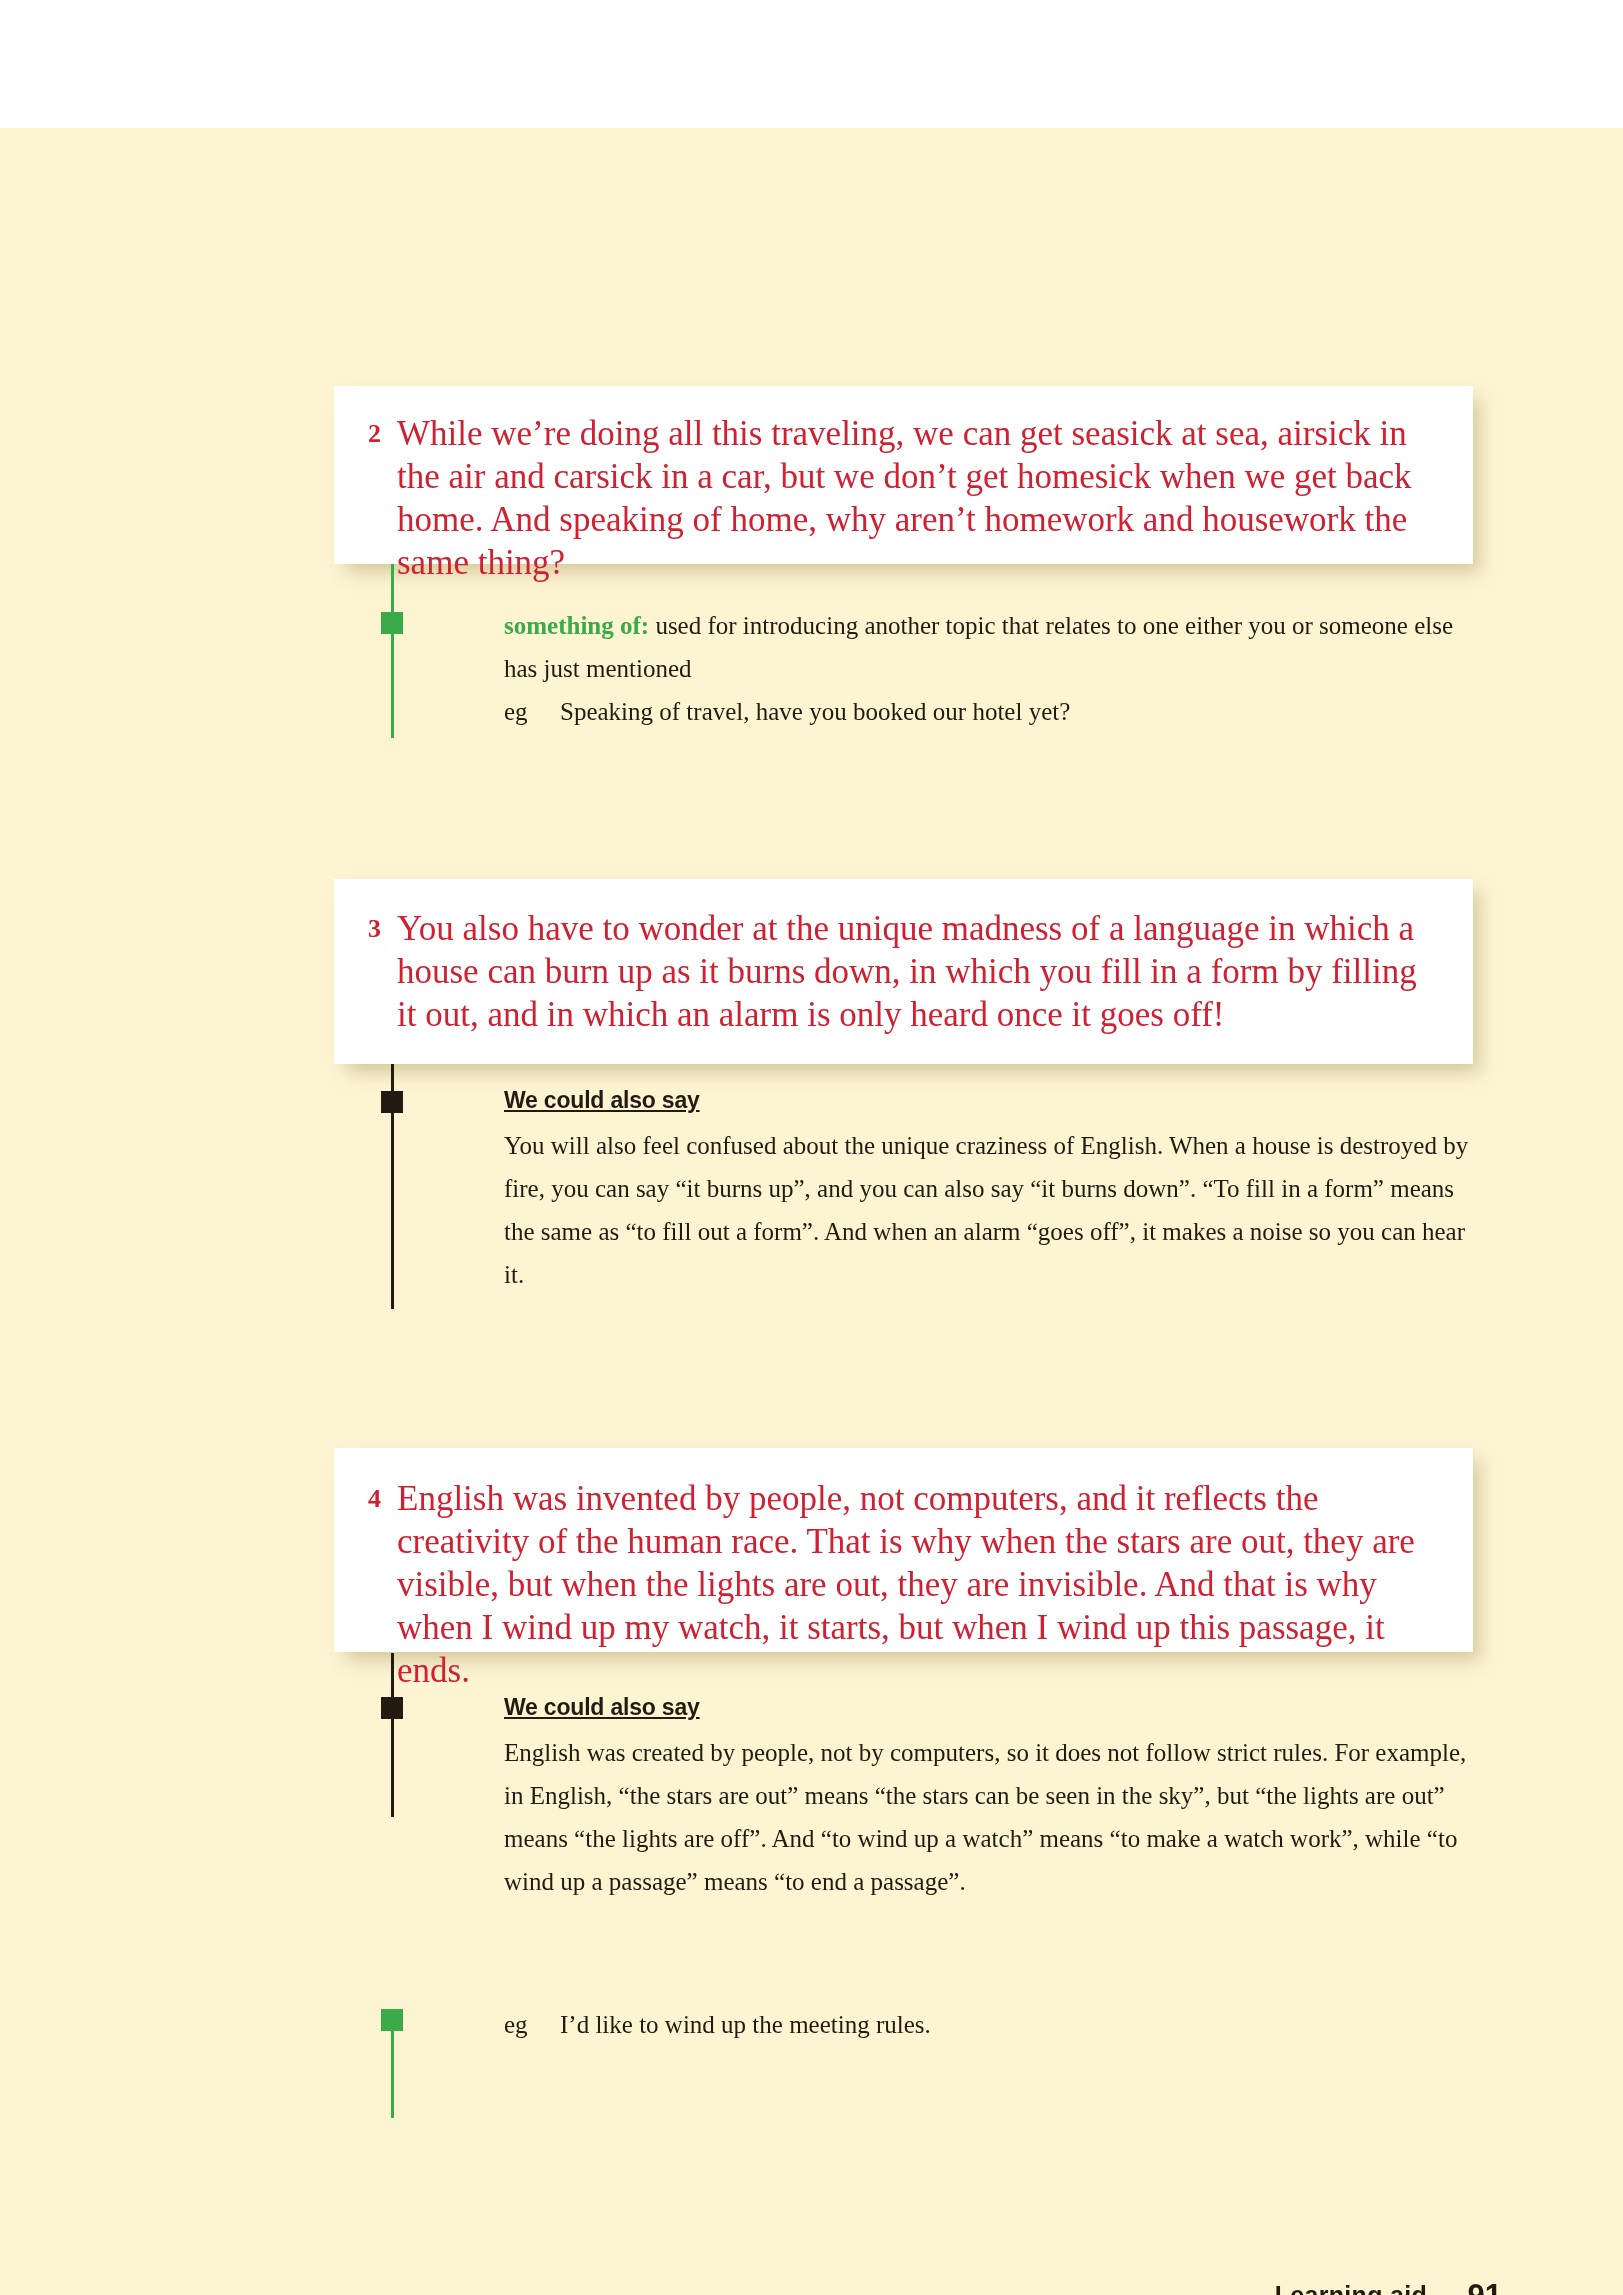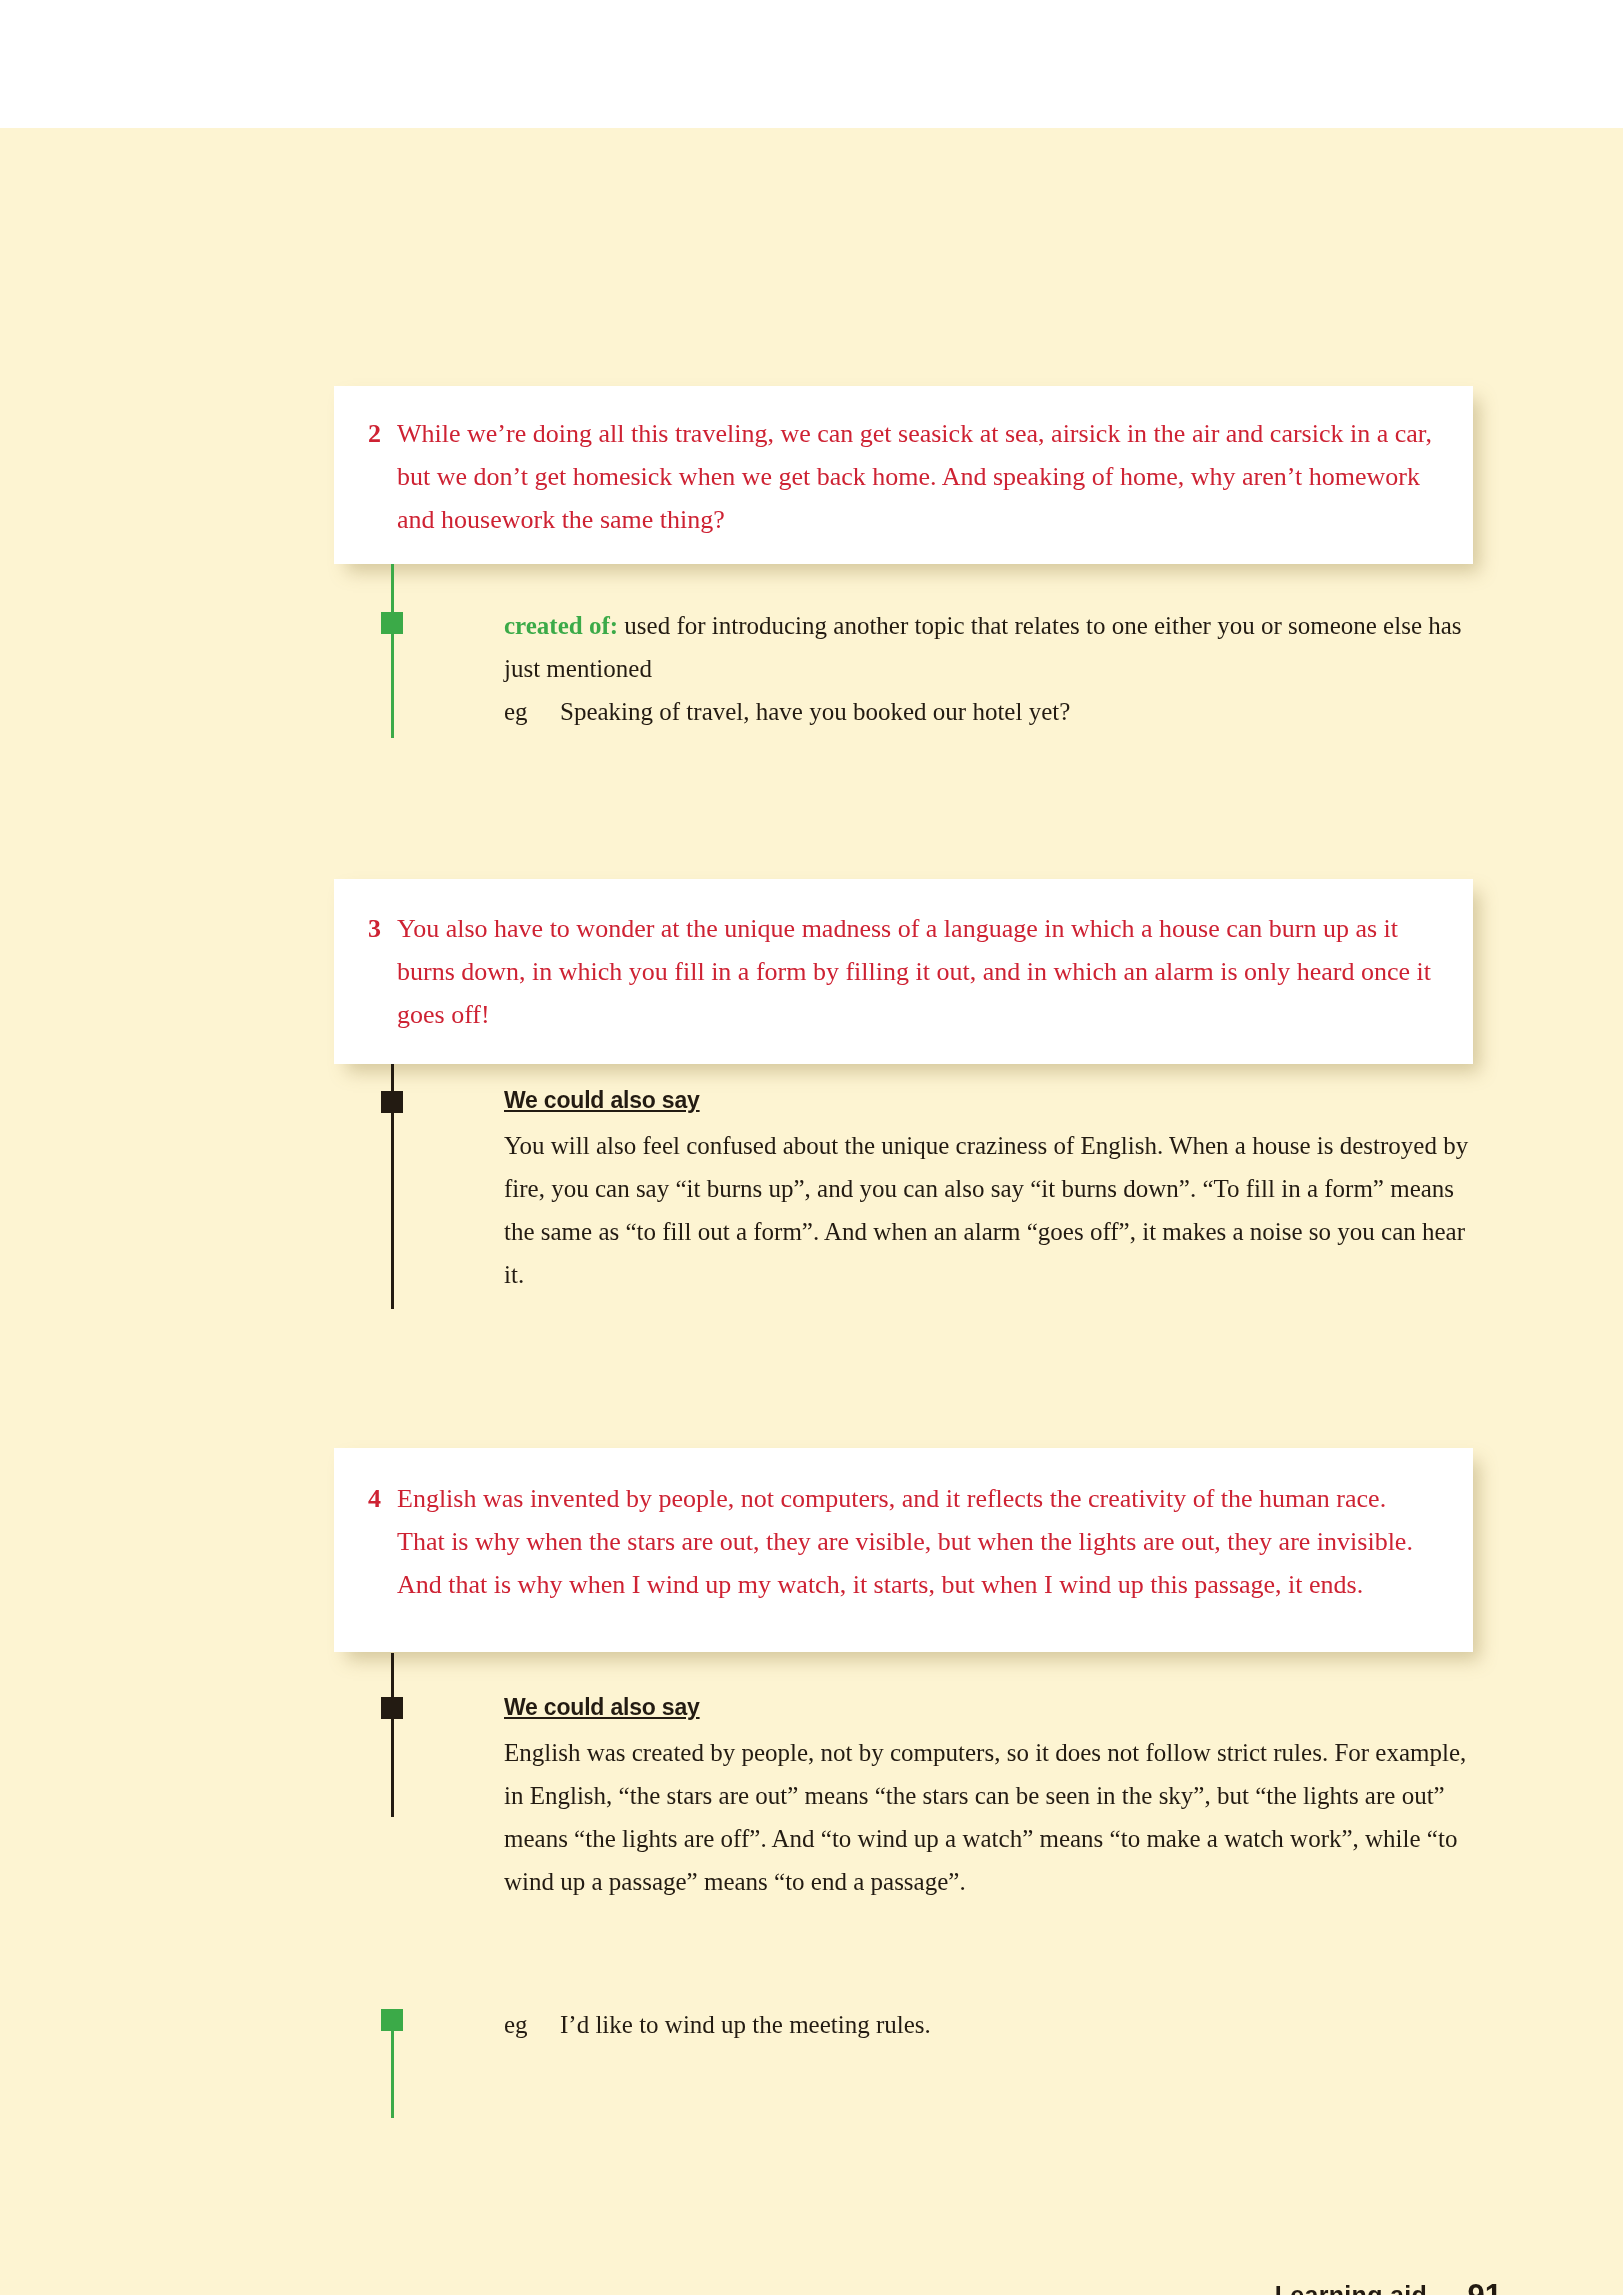--- a/index.html
+++ b/index.html
@@ -39,21 +39,21 @@
     color: #CE2233;
     font-size: 26px;
     font-weight: 700;
     line-height: 43px;
     width: 29px;
     flex: 0 0 29px;
     text-align: left;
   }
   .passage-text {
     color: #CE2233;
-    font-size: 26px;
+    font-size: 35px;
     line-height: 43px;
     flex: 1 1 auto;
   }
 
   
   .rail {
     position: absolute;
     width: 2.6px;
   }
   .rail.green  { background: #3BAA48; }
@@ -154,21 +154,21 @@
       <div class="passage-num">2</div>
       <div class="passage-text">While we’re doing all this traveling, we can get seasick at sea, airsick in the air and carsick in a car, but we don’t get homesick when we get back home. And speaking of home, why aren’t homework and housework the same thing?</div>
     </div>
   </div>
 
   <div class="rail green" style="left:391px; top:436px; height:174px;"></div>
   <div class="marker green" style="left:381px; top:484px;"></div>
 
   <div class="vocab" style="top:476px;">
     <div>
-      <span class="vocab-term">created of:</span><span> used for introducing another topic that relates to one either you or someone else has just mentioned</span>
+      <span class="vocab-term">something of:</span><span> used for introducing another topic that relates to one either you or someone else has just mentioned</span>
     </div>
     <div class="vocab-eg">
       <div class="vocab-eg-label">eg</div>
       <div class="vocab-eg-lines">
         <div>Speaking of travel, have you booked our hotel yet?</div>
       </div>
     </div>
   </div>
 
   <div class="passage-card" style="left:334px; top:751px; width:1139px; height:185px;">

